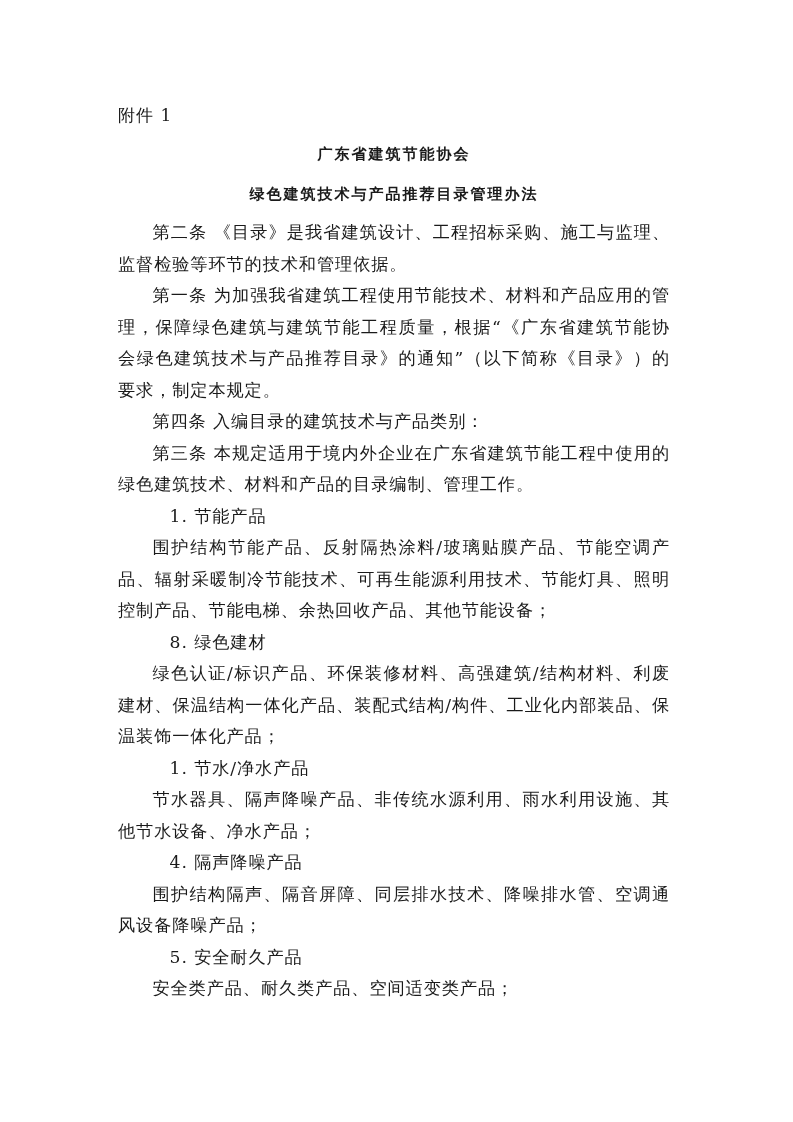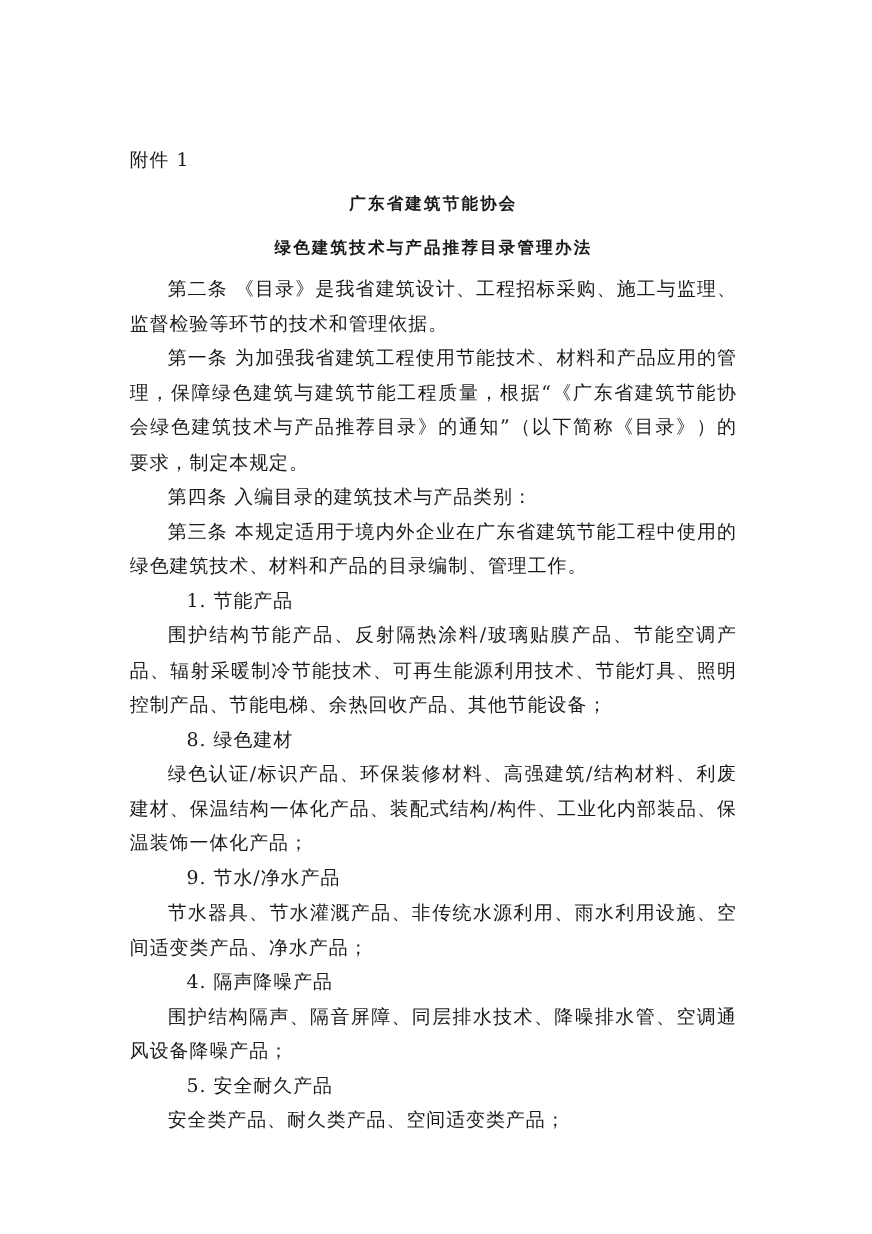--- a/index.html
+++ b/index.html
@@ -1,19 +1,19 @@
 <!DOCTYPE html>
 <html><head>
   <meta charset="utf-8">
   <style>
     html, body { margin: 0; padding: 0; background: #ffffff; }
     body { width: 793px; height: 1122px; position: relative; overflow: hidden;
            font-family: "DejaVu Serif", "Liberation Serif", serif; color: #1a1a1a; }
     .page { position: absolute; left: 118px; top: 100px; width: 552px; }
-    .attach { font-size: 17px; line-height: 30px; height: 31px; letter-spacing: 1px; margin-top: 31px; }
+    .attach { font-size: 17px; line-height: 30px; height: 31px; letter-spacing: 1px; }
     .title { font-family: "DejaVu Sans", "Liberation Sans", sans-serif; font-weight: bold;
              font-size: 15px; text-align: center; line-height: 40px; letter-spacing: 2px; }
     .title1 { margin-top: 3px; }
     .title2 { margin-bottom: 3px; }
     .para { font-size: 17.2px; line-height: 31.5px; text-indent: 2em; text-align: justify;
             text-align-last: left; letter-spacing: 0.9px; margin: 0; }
     .item { font-size: 17.2px; line-height: 31.5px; padding-left: 3em; letter-spacing: 0.9px; margin: 0; }
   </style>
 </head>
 <body>
@@ -27,21 +27,21 @@
   <p class="para">第一条 为加强我省建筑工程使用节能技术、材料和产品应用的管理，保障绿色建筑与建筑节能工程质量，根据“《广东省建筑节能协会绿色建筑技术与产品推荐目录》的通知”（以下简称《目录》）的要求，制定本规定。</p>
   <p class="para">第四条 入编目录的建筑技术与产品类别：</p>
   <p class="para">第三条 本规定适用于境内外企业在广东省建筑节能工程中使用的绿色建筑技术、材料和产品的目录编制、管理工作。</p>
 
   <p class="item">1. 节能产品</p>
   <p class="para">围护结构节能产品、反射隔热涂料/玻璃贴膜产品、节能空调产品、辐射采暖制冷节能技术、可再生能源利用技术、节能灯具、照明控制产品、节能电梯、余热回收产品、其他节能设备；</p>
 
   <p class="item">8. 绿色建材</p>
   <p class="para">绿色认证/标识产品、环保装修材料、高强建筑/结构材料、利废建材、保温结构一体化产品、装配式结构/构件、工业化内部装品、保温装饰一体化产品；</p>
 
-  <p class="item">9. 节水/净水产品</p>
-  <p class="para">节水器具、节水灌溉产品、非传统水源利用、雨水利用设施、空间适变类产品、净水产品；</p>
+  <p class="item">1. 节水/净水产品</p>
+  <p class="para">节水器具、隔声降噪产品、非传统水源利用、雨水利用设施、其他节水设备、净水产品；</p>
 
   <p class="item">4. 隔声降噪产品</p>
   <p class="para">围护结构隔声、隔音屏障、同层排水技术、降噪排水管、空调通风设备降噪产品；</p>
 
   <p class="item">5. 安全耐久产品</p>
   <p class="para">安全类产品、耐久类产品、空间适变类产品；</p>
 </div>
 
 </body></html>

